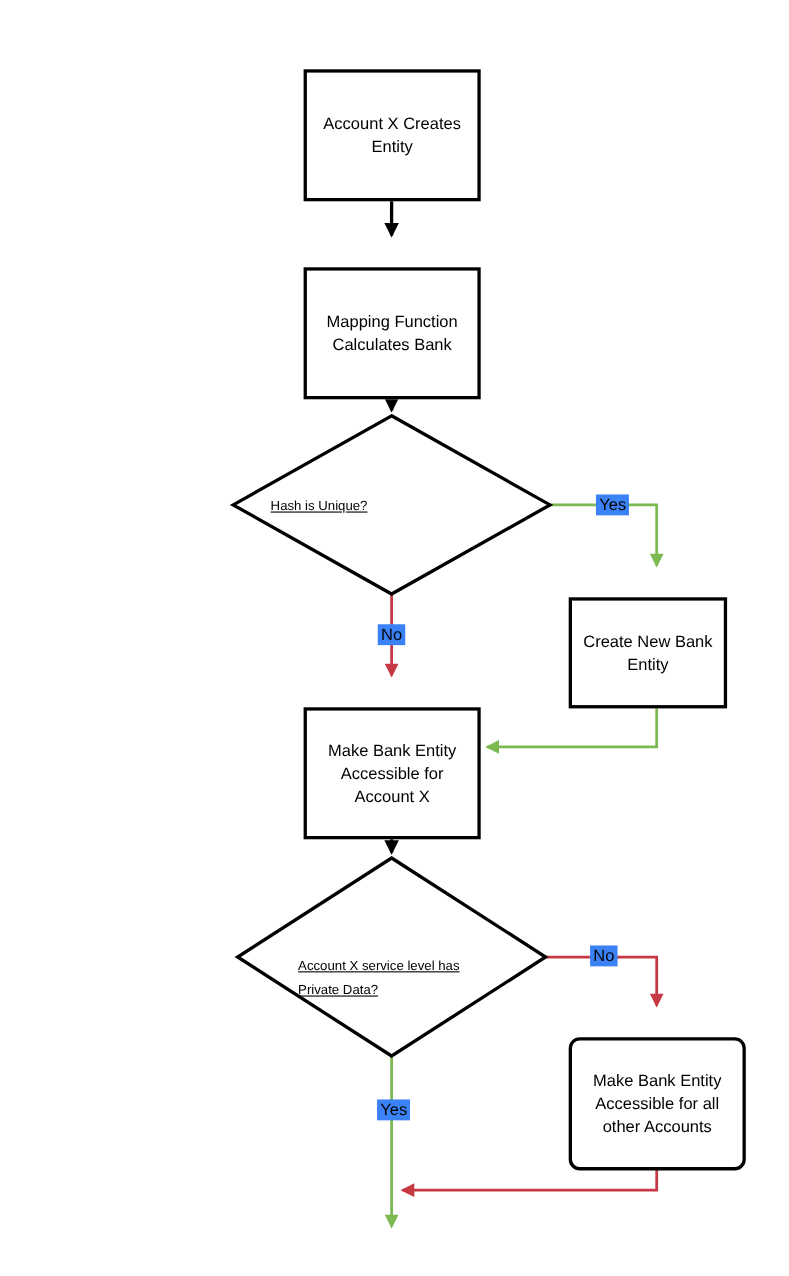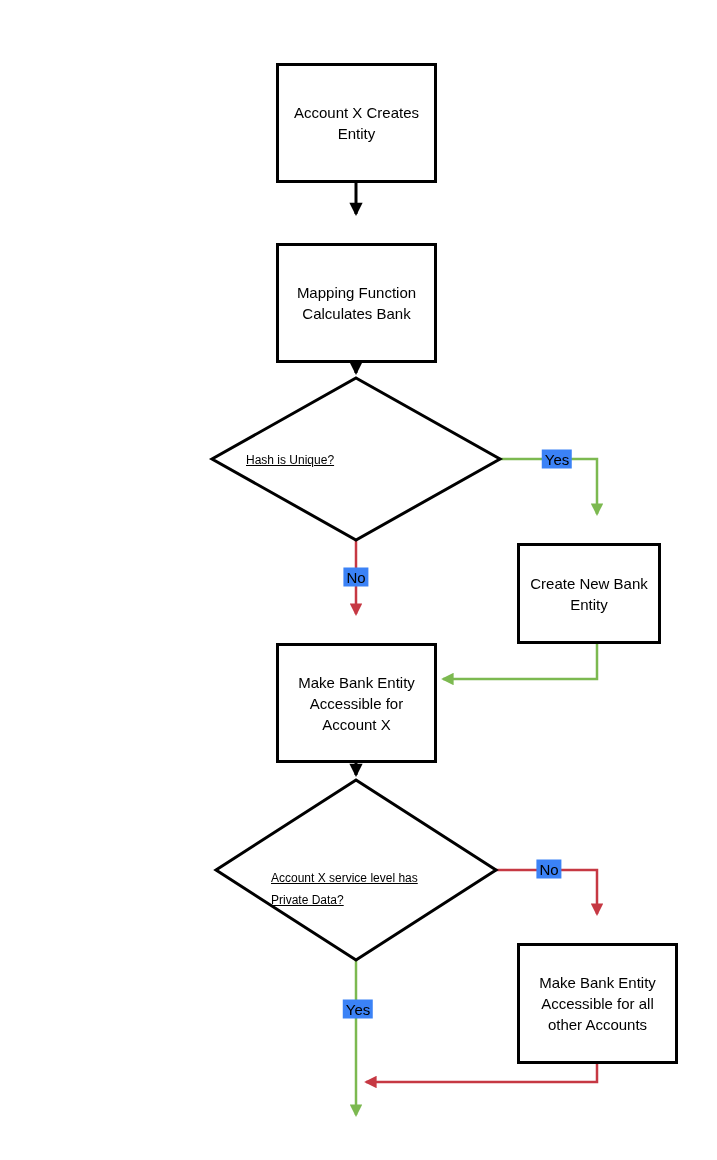--- a/index.html
+++ b/index.html
@@ -50,21 +50,21 @@
     padding: 1px 3px;
     font-size: 15px;
     line-height: 17px;
     white-space: nowrap;
   }
   
   #node-0 { left: 276px; top: 39px;  width: 161px; height: 120px; }
   #node-1 { left: 276px; top: 219px; width: 161px; height: 120px; }
   #node-3 { left: 517px; top: 519px; width: 144px; height: 101px; }
   #node-4 { left: 276px; top: 619px; width: 161px; height: 120px; }
-  #node-6 { left: 517px; top: 919px; width: 161px; height: 121px; }
+  #node-6 { left: 517px; top: 919px; width: 161px; height: 121px; border-radius: 10px; }
   #diamond-label-1 { left: 246px; top: 449px; width: 220px; }
   #diamond-label-2 { left: 271px; top: 843px; width: 170px; margin-top: 24px; }
   #edge-label-yes-1 { left: 557px; top: 459px; }
   #edge-label-no-1  { left: 356px; top: 577px; }
   #edge-label-no-2  { left: 549px; top: 869px; }
   #edge-label-yes-2 { left: 358px; top: 1009px; }
 </style>
 </head>
 <body>
 

